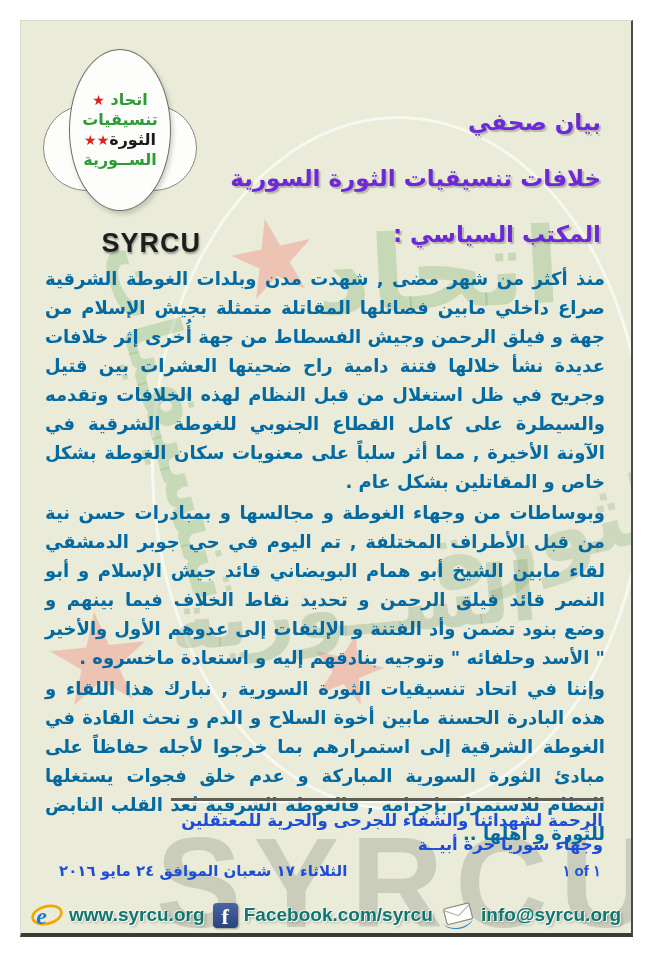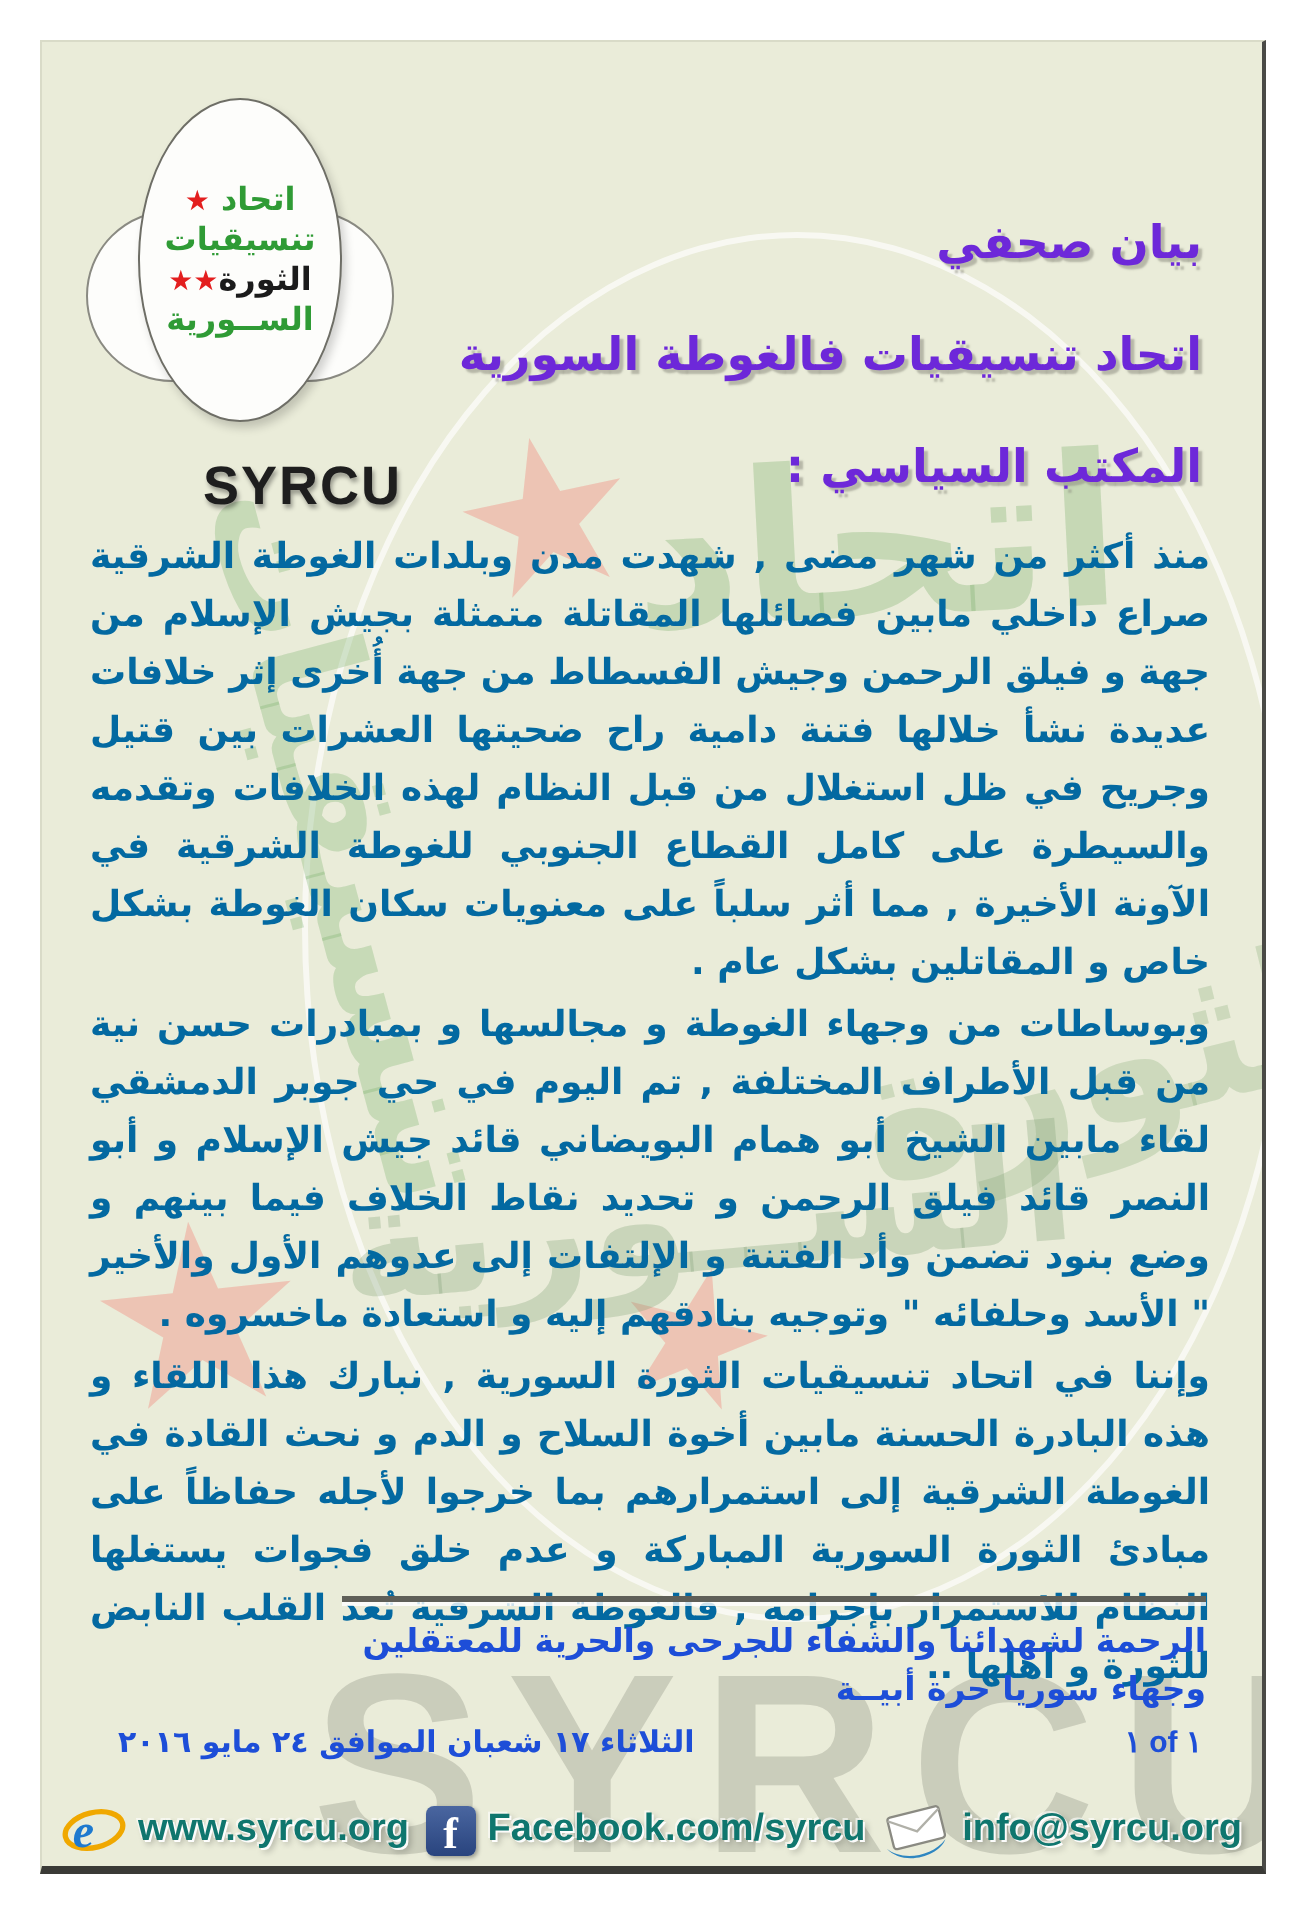--- a/index.html
+++ b/index.html
@@ -94,21 +94,21 @@
           <div class="green">تنسيقيات</div>
           <div><span class="black">الثورة</span><span class="star">★</span><span class="star">★</span></div>
           <div class="green">الســورية</div>
         </div>
       </div>
       <div class="logo-caption">SYRCU</div>
     </div>
 
     <div class="hdr">
       <div>بيان صحفي</div>
-      <div>اتحاد تنسيقيات فالغوطة السورية</div>
+      <div>خلافات تنسيقيات الثورة السورية</div>
       <div>المكتب السياسي :</div>
     </div>
 
     <div class="bodytxt">
       <p>منذ أكثر من شهر مضى , شهدت مدن وبلدات الغوطة الشرقية صراع داخلي مابين فصائلها المقاتلة متمثلة بجيش الإسلام من جهة و فيلق الرحمن وجيش الفسطاط من جهة أُخرى إثر خلافات عديدة نشأ خلالها فتنة دامية راح ضحيتها العشرات بين قتيل وجريح في ظل استغلال من قبل النظام لهذه الخلافات وتقدمه والسيطرة على كامل القطاع الجنوبي للغوطة الشرقية في الآونة الأخيرة , مما أثر سلباً على معنويات سكان الغوطة بشكل خاص و المقاتلين بشكل عام .</p>
       <p>وبوساطات من وجهاء الغوطة و مجالسها و بمبادرات حسن نية من قبل الأطراف المختلفة , تم اليوم في حي جوبر الدمشقي لقاء مابين الشيخ أبو همام البويضاني قائد جيش الإسلام و أبو النصر قائد فيلق الرحمن و تحديد نقاط الخلاف فيما بينهم و وضع بنود تضمن وأد الفتنة و الإلتفات إلى عدوهم الأول والأخير " الأسد وحلفائه " وتوجيه بنادقهم إليه و استعادة ماخسروه .</p>
       <p>وإننا في اتحاد تنسيقيات الثورة السورية , نبارك هذا اللقاء و هذه البادرة الحسنة مابين أخوة السلاح و الدم و نحث القادة في الغوطة الشرقية إلى استمرارهم بما خرجوا لأجله حفاظاً على مبادئ الثورة السورية المباركة و عدم خلق فجوات يستغلها النظام للاستمرار بإجرامه , فالغوطة الشرقية تُعد القلب النابض للثورة و أهلها ..</p>
     </div>
 
     <div class="sep"></div>

